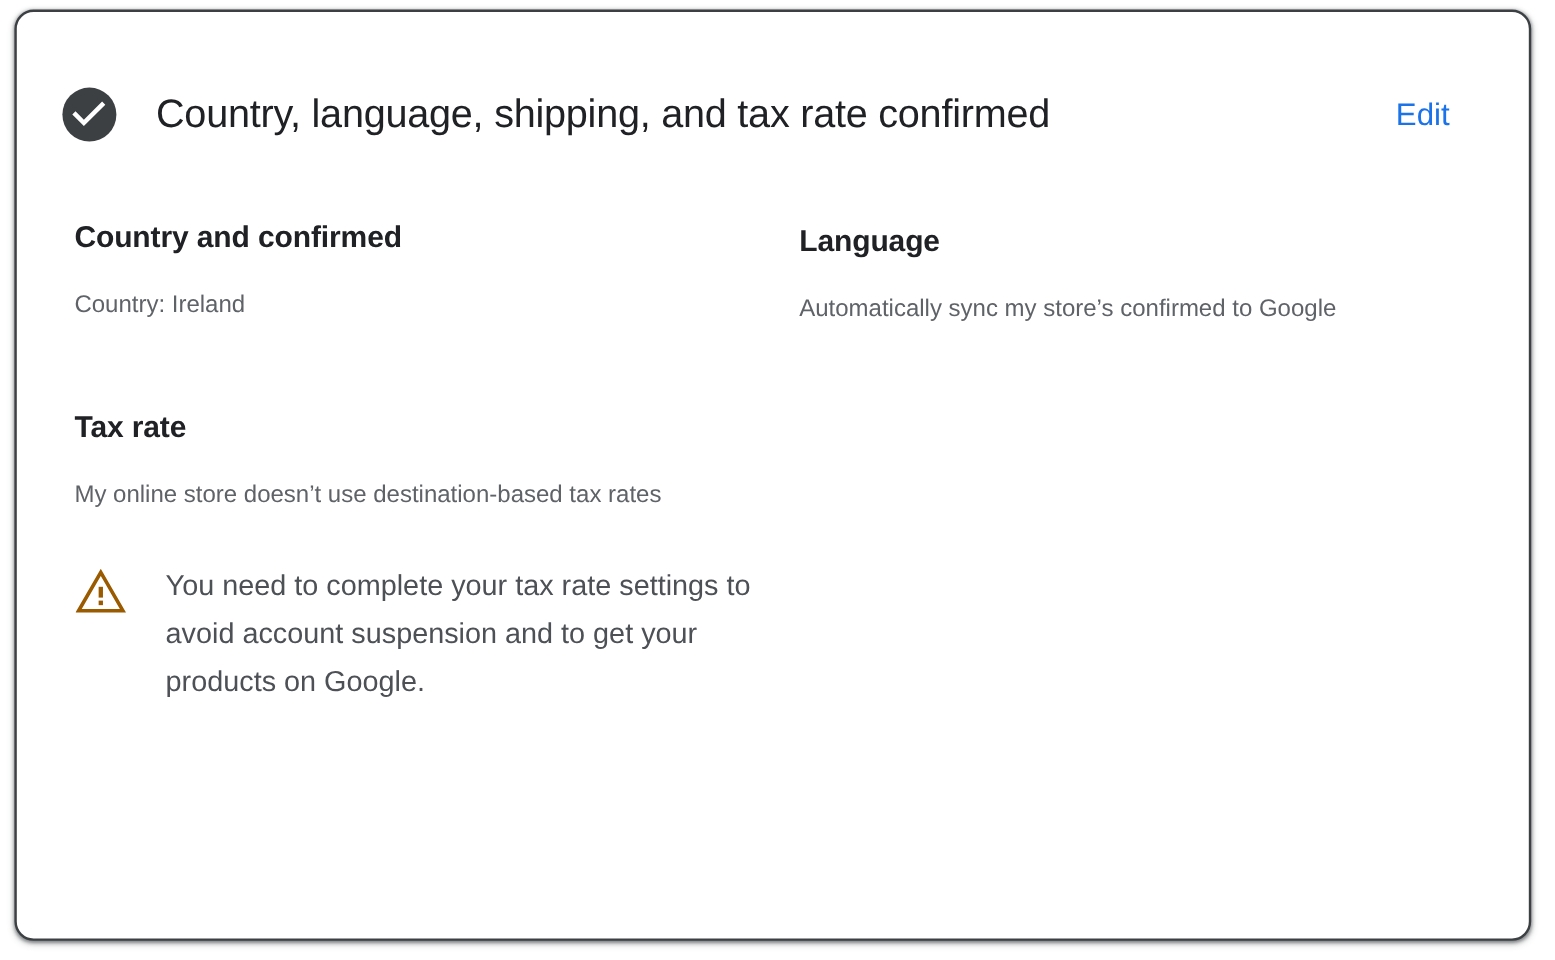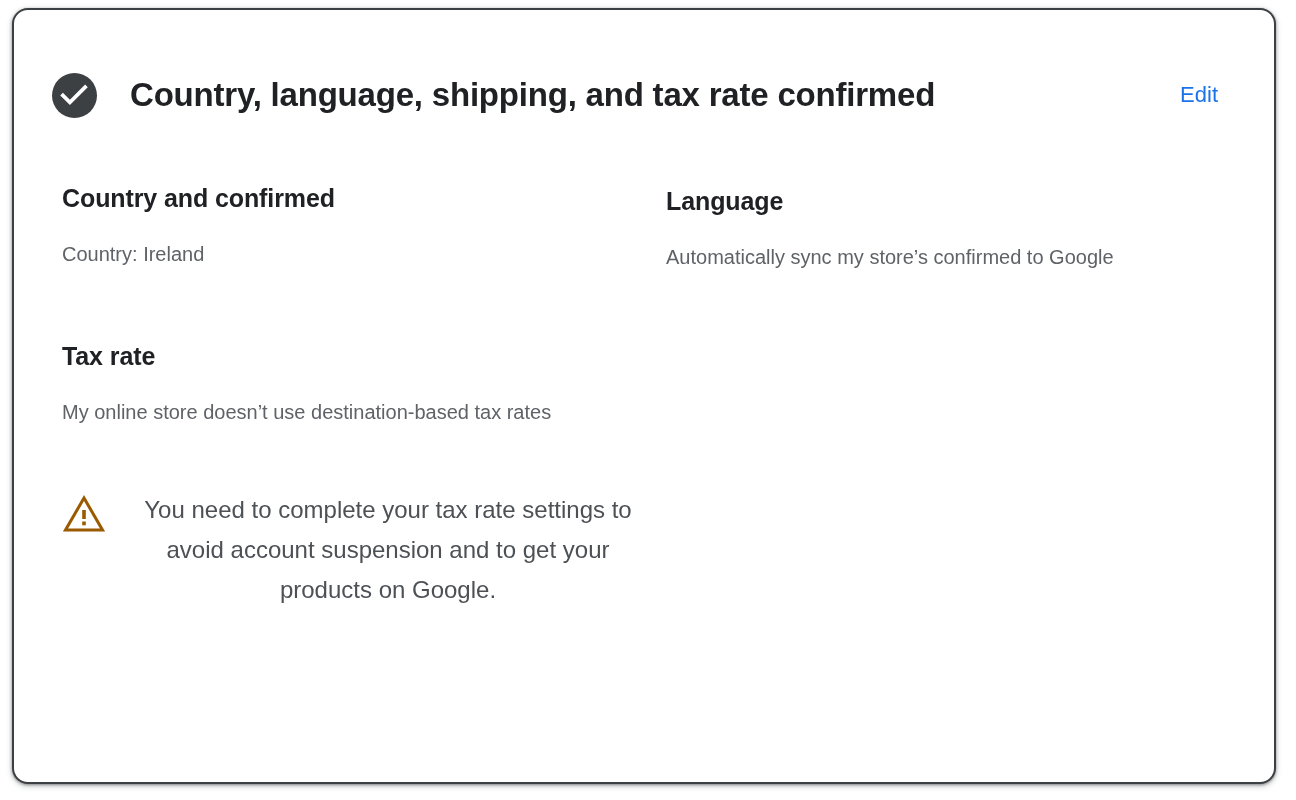--- a/index.html
+++ b/index.html
@@ -66,36 +66,36 @@
     justify-content: center;
     margin-left: 4px;
   }
   .check-badge svg { display: block; }
 
   .header-title {
     flex: 1 1 auto;
     margin-left: 33px;
     font-size: 33px;
     line-height: 40px;
-    font-weight: 700;
+    font-weight: 400;
     color: #202124;
     letter-spacing: -0.2px;
     white-space: nowrap;
   }
 
   .edit-link {
     flex: 0 0 auto;
-    font-size: 22px;
+    font-size: 26px;
     line-height: 32px;
     font-weight: 400;
     color: #1a73e8;
     text-decoration: none;
     cursor: pointer;
     padding: 2px 4px;
-    margin-right: 6px;
+    margin-right: 16px;
   }
 
   
   .columns {
     display: flex;
     align-items: flex-start;
     padding-left: 14px;
   }
 
   .col-left  { width: 604px; flex: 0 0 604px; }
@@ -120,22 +120,21 @@
     margin: 0;
     max-width: 545px;
   }
 
   .col-right .section-body { max-width: 540px; }
 
   
   .warning {
     display: flex;
     align-items: flex-start;
-    margin-top: 58px;
-    text-align: center;
+    margin-top: 37px;
   }
 
   .warning-icon {
     flex: 0 0 auto;
     width: 44px;
     height: 44px;
     margin-top: 2px;
     display: flex;
     align-items: center;
     justify-content: center;

